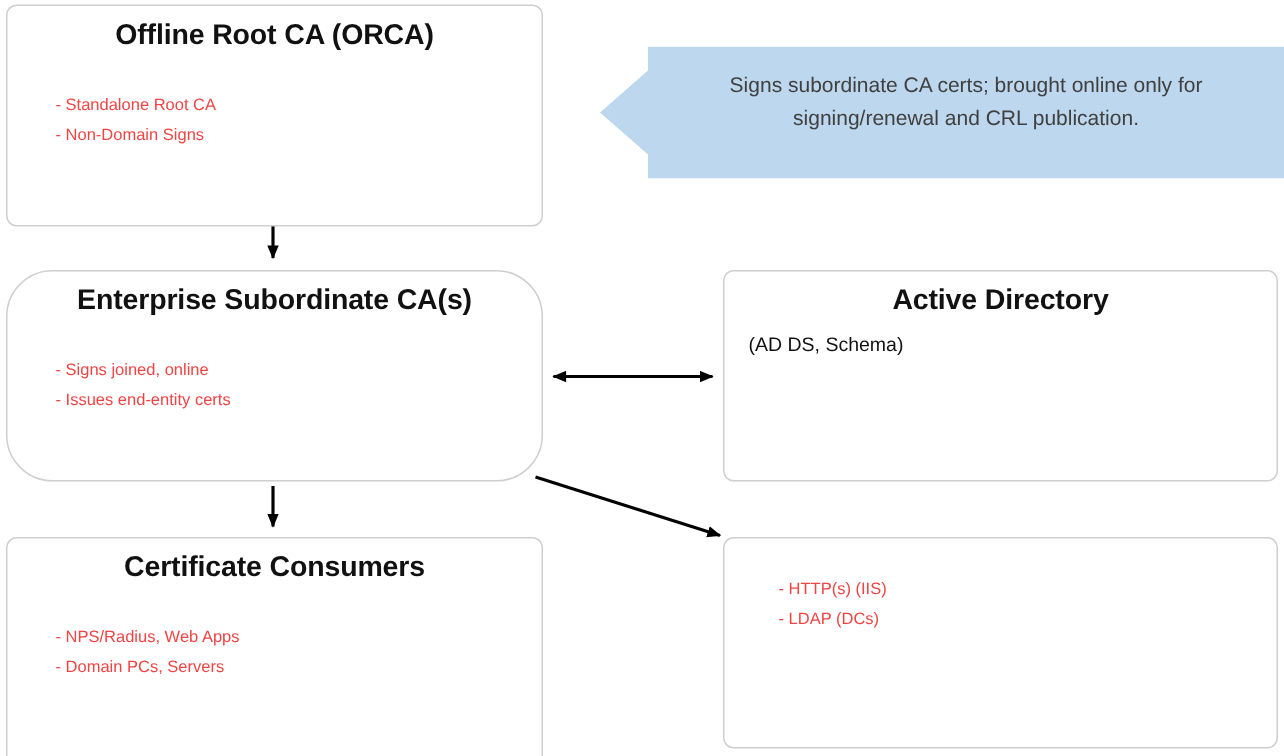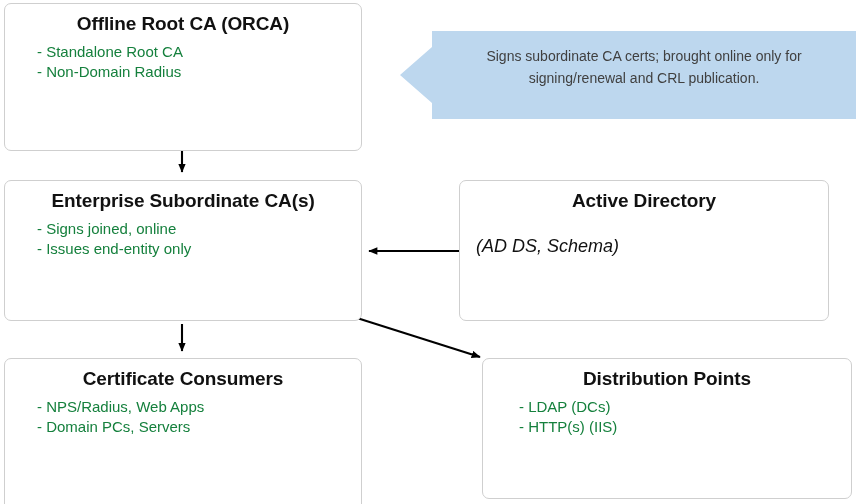--- a/index.html
+++ b/index.html
@@ -32,41 +32,40 @@
   .node-title {
     text-align: center;
     font-size: 19px;
     font-weight: 700;
     letter-spacing: -0.1px;
     color: #111111;
     margin-top: 9px;
     line-height: 1.2;
   }
   .node-lines {
-    margin-top: 6px;
+    margin-top: 24px;
     padding-left: 32px;
-    font-size: 15px;
+    font-size: 11px;
     line-height: 20px;
-    color: #15803d;
+    color: #ef4444;
   }
   .node-lines.indent-more { padding-left: 36px; }
   .node-sub {
-    margin-top: 24px;
+    margin-top: 8px;
     padding-left: 16px;
-    font-size: 18px;
+    font-size: 13px;
     line-height: 18px;
     color: #111111;
-    font-style: italic;
   }
   .line { white-space: nowrap; }
 
   
   #node-root      { left: 4px;   top: 3px;   width: 358px; height: 148px; }
-  #node-subca     { left: 4px;   top: 180px; width: 358px; height: 141px; }
-  #node-ad        { left: 459px; top: 180px; width: 370px; height: 141px; }
+  #node-subca     { left: 4px;   top: 180px; width: 358px; height: 141px; border-radius: 31px; }
+  #node-ad        { left: 482px; top: 180px; width: 370px; height: 141px; }
   #node-consumers { left: 4px;   top: 358px; width: 358px; height: 168px; }
   #node-dp        { left: 482px; top: 358px; width: 370px; height: 141px; }
 
   
   #banner {
     position: absolute;
     left: 400px;
     top: 31px;
     width: 456px;
     height: 88px;
@@ -128,52 +127,51 @@
 
     <g>
       <line x1="357" y1="318" x2="480" y2="357" stroke="#000000" stroke-width="2.1" marker-end="url(#ah)"></line>
     </g>
   </svg>
 
   <div class="node" id="node-root">
     <div class="node-title">Offline Root CA (ORCA)</div>
     <div class="node-lines">
       <div class="line">- Standalone Root CA</div>
-      <div class="line">- Non-Domain Radius</div>
+      <div class="line">- Non-Domain Signs</div>
     </div>
   </div>
 
   <div class="node" id="node-subca">
     <div class="node-title">Enterprise Subordinate CA(s)</div>
     <div class="node-lines">
       <div class="line">- Signs joined, online</div>
-      <div class="line">- Issues end-entity only</div>
+      <div class="line">- Issues end-entity certs</div>
     </div>
   </div>
 
   <div class="node" id="node-ad">
     <div class="node-title">Active Directory</div>
     <div class="node-sub">
       <div class="line">(AD DS, Schema)</div>
     </div>
   </div>
 
   <div class="node" id="node-consumers">
     <div class="node-title">Certificate Consumers</div>
     <div class="node-lines">
       <div class="line">- NPS/Radius, Web Apps</div>
       <div class="line">- Domain PCs, Servers</div>
     </div>
   </div>
 
   <div class="node" id="node-dp">
-    <div class="node-title">Distribution Points</div>
     <div class="node-lines indent-more">
+      <div class="line">- HTTP(s) (IIS)</div>
       <div class="line">- LDAP (DCs)</div>
-      <div class="line">- HTTP(s) (IIS)</div>
     </div>
   </div>
 
   <div id="banner">
     <svg class="shape" viewBox="0 0 456 88" preserveAspectRatio="none">
       <path d="M32,0 L456,0 L456,88 L32,88 L32,72 L0,44 L32,16 Z" fill="#bdd7ee"></path>
     </svg>
     <div class="banner-text">Signs subordinate CA certs; brought online only for signing/renewal and CRL publication.</div>
   </div>
 

